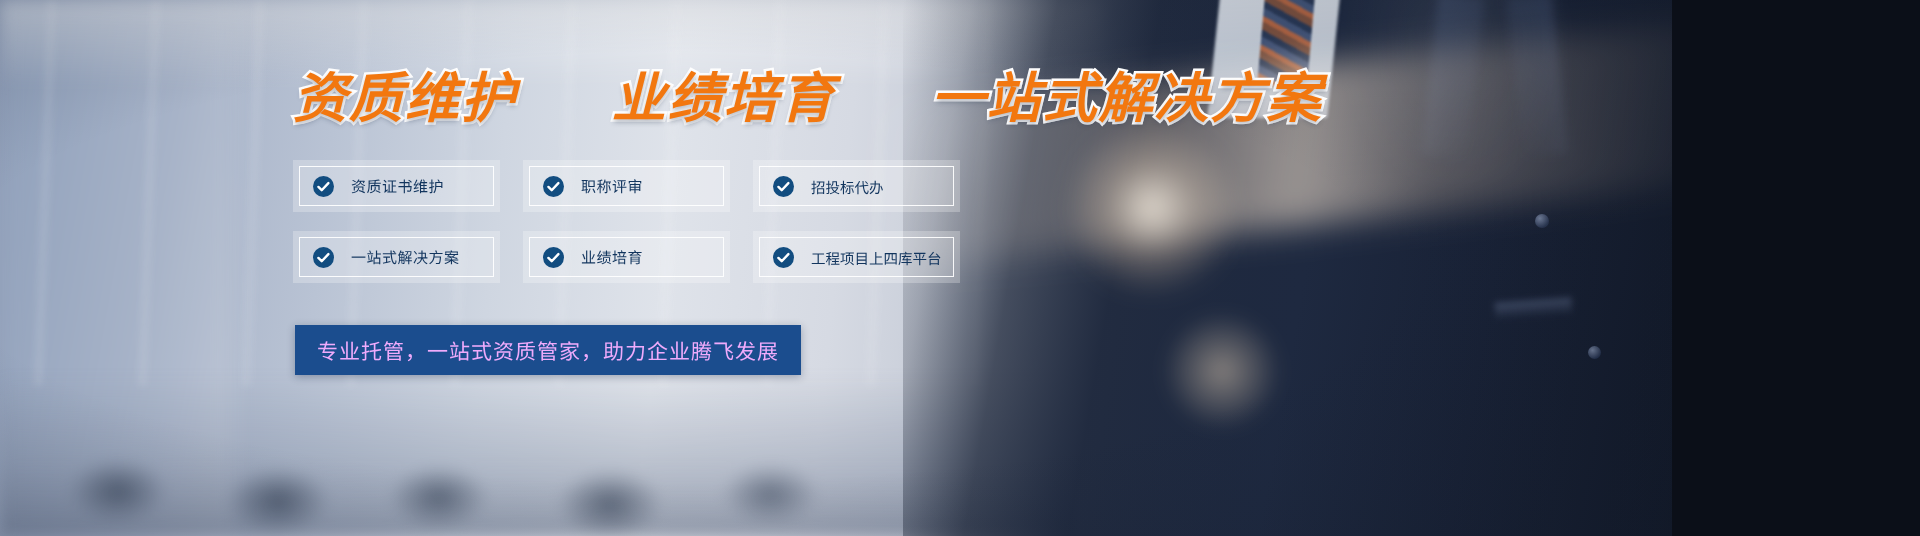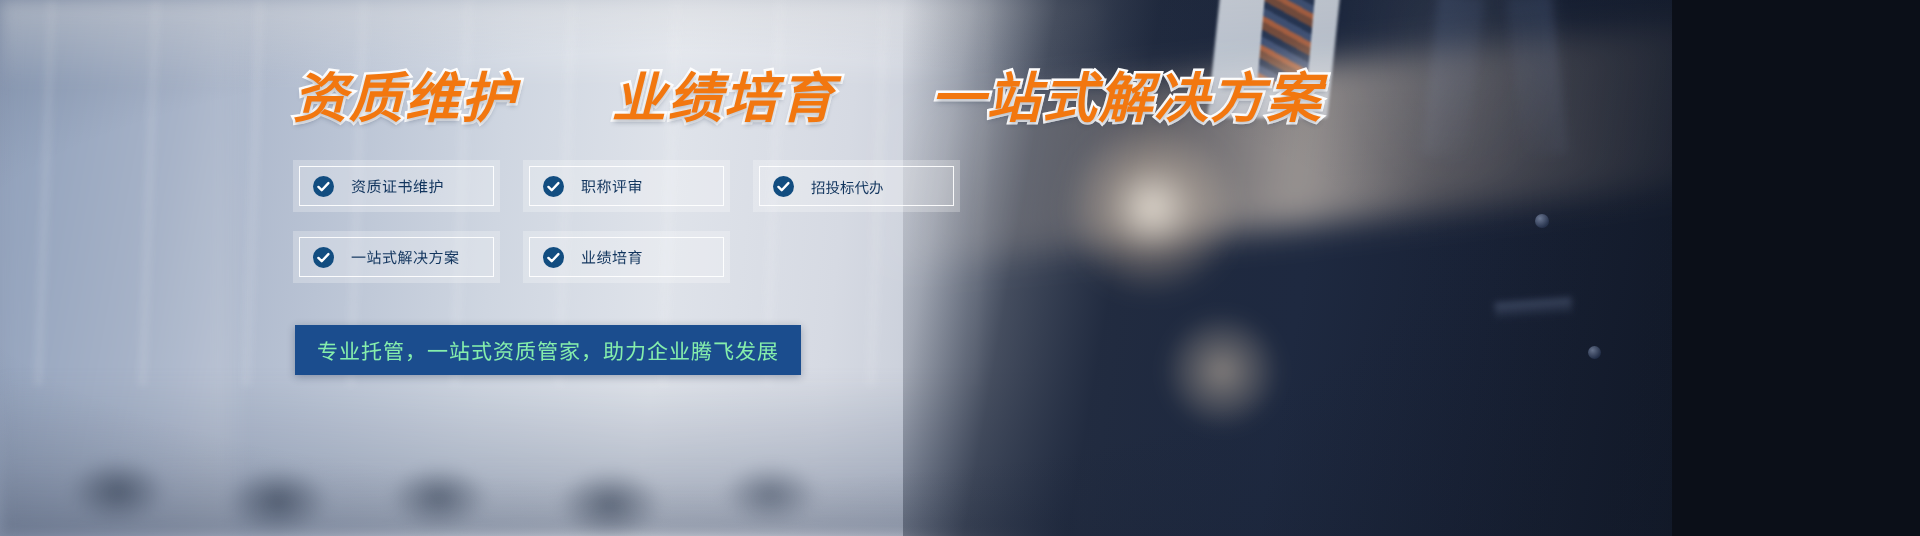--- a/index.html
+++ b/index.html
@@ -200,21 +200,21 @@
     letter-spacing:.5px;
     white-space:nowrap;
   }
   
   .feature-grid .col3{width:207px;justify-content:flex-end;}
   .feature-grid .col3 .feature-label{font-size:14.5px;letter-spacing:0;}
 
   .tagline{
     position:absolute;left:295px;top:325px;
     background:#1b4d8e;
-    color:#86efac;
+    color:#f0abfc;
     font-size:21px;
     letter-spacing:1px;
     padding:10px 22px;
     white-space:nowrap;
     box-shadow:0 2px 8px rgba(12,30,60,.30);
   }
 </style>
 </head>
 <body>
 
@@ -300,19 +300,29 @@
         <div class="feature-inner">
           <span class="check-icon">
             <svg width="21" height="21" viewBox="0 0 21 21" aria-hidden="true">
               <path d="M5.4 10.9 L8.7 14.2 L15.4 7.1" fill="none" stroke="#ffffff" stroke-width="2.4" stroke-linecap="round" stroke-linejoin="round"></path>
             </svg>
           </span>
           <span class="feature-label">业绩培育</span>
         </div>
       </div>
 
+      <div class="feature-box col3">
+        <div class="feature-inner">
+          <span class="check-icon">
+            <svg width="21" height="21" viewBox="0 0 21 21" aria-hidden="true">
+              <path d="M5.4 10.9 L8.7 14.2 L15.4 7.1" fill="none" stroke="#ffffff" stroke-width="2.4" stroke-linecap="round" stroke-linejoin="round"></path>
+            </svg>
+          </span>
+          <span class="feature-label">工程项目上四库平台</span>
+        </div>
+      </div>
 
     </div>
 
     <div class="tagline">专业托管，一站式资质管家，助力企业腾飞发展</div>
 
   </div>
 </div>
 
 </body></html>

